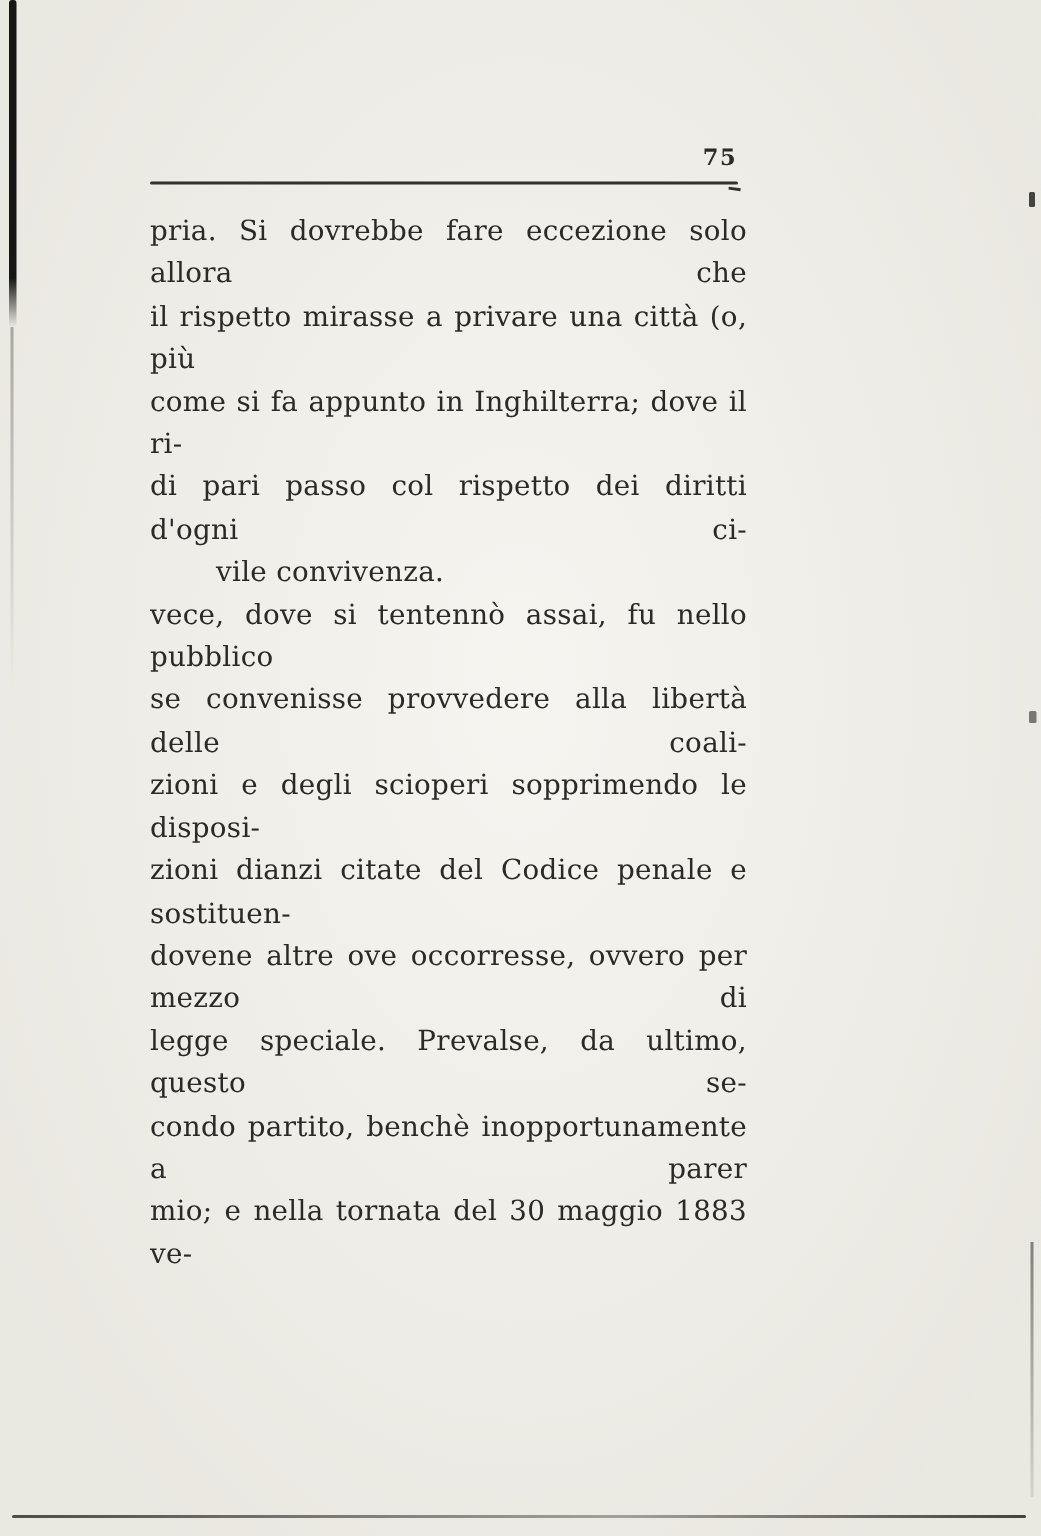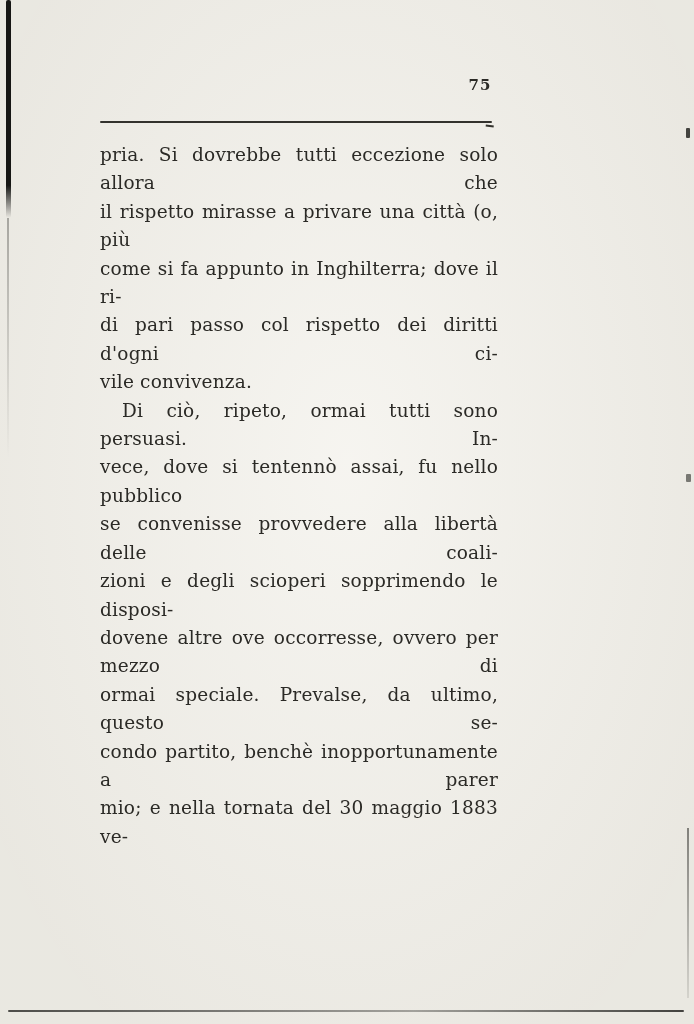--- a/index.html
+++ b/index.html
@@ -58,21 +58,21 @@
   .edge-right-mark-3 {
     position: absolute;
     right: 5px; top: 828px;
     width: 2px; height: 170px;
     background: linear-gradient(to bottom, rgba(25,25,22,0.5), rgba(25,25,22,0.1));
   }
 
   
   .page-number {
     position: absolute;
-    top: 76px;
+    top: 96px;
     left: 462px;
     width: 36px;
     text-align: center;
     font-size: 15px;
     font-weight: bold;
     letter-spacing: 1px;
   }
   .header-rule {
     position: absolute;
     top: 121px;
@@ -106,47 +106,48 @@
     text-align: justify;
     text-align-last: justify;
     white-space: normal;
   }
   .line.indent {
     text-indent: 22px;
   }
   .line.nojust {
     text-align: left;
     text-align-last: left;
+    margin-left: 44px;
   }
 </style>
 </head>
 <body>
 
 <div id="scan">
 
   <div class="edge-left"></div>
   <div class="edge-left-faint"></div>
   <div class="edge-bottom"></div>
   <div class="edge-right-mark-1"></div>
   <div class="edge-right-mark-2"></div>
   <div class="edge-right-mark-3"></div>
 
   <div class="page-number">75</div>
   <div class="header-rule"></div>
 
   <div class="text-block">
-    <div class="line">pria. Si dovrebbe tutti eccezione solo allora che</div>
+    <div class="line">pria. Si dovrebbe fare eccezione solo allora che</div>
     <div class="line">il rispetto mirasse a privare una città (o, più</div>
     <div class="line">come si fa appunto in Inghilterra; dove il ri-</div>
     <div class="line">di pari passo col rispetto dei diritti d'ogni ci-</div>
     <div class="line nojust">vile convivenza.</div>
-    <div class="line indent">Di ciò, ripeto, ormai tutti sono persuasi. In-</div>
     <div class="line">vece, dove si tentennò assai, fu nello pubblico</div>
     <div class="line">se convenisse provvedere alla libertà delle coali-</div>
     <div class="line">zioni e degli scioperi sopprimendo le disposi-</div>
+    <div class="line">zioni dianzi citate del Codice penale e sostituen-</div>
     <div class="line">dovene altre ove occorresse, ovvero per mezzo di</div>
-    <div class="line">ormai speciale. Prevalse, da ultimo, questo se-</div>
+    <div class="line">legge speciale. Prevalse, da ultimo, questo se-</div>
     <div class="line">condo partito, benchè inopportunamente a parer</div>
     <div class="line">mio; e nella tornata del 30 maggio 1883 ve-</div>
 
   </div>
 
 </div>
 
 </body></html>

